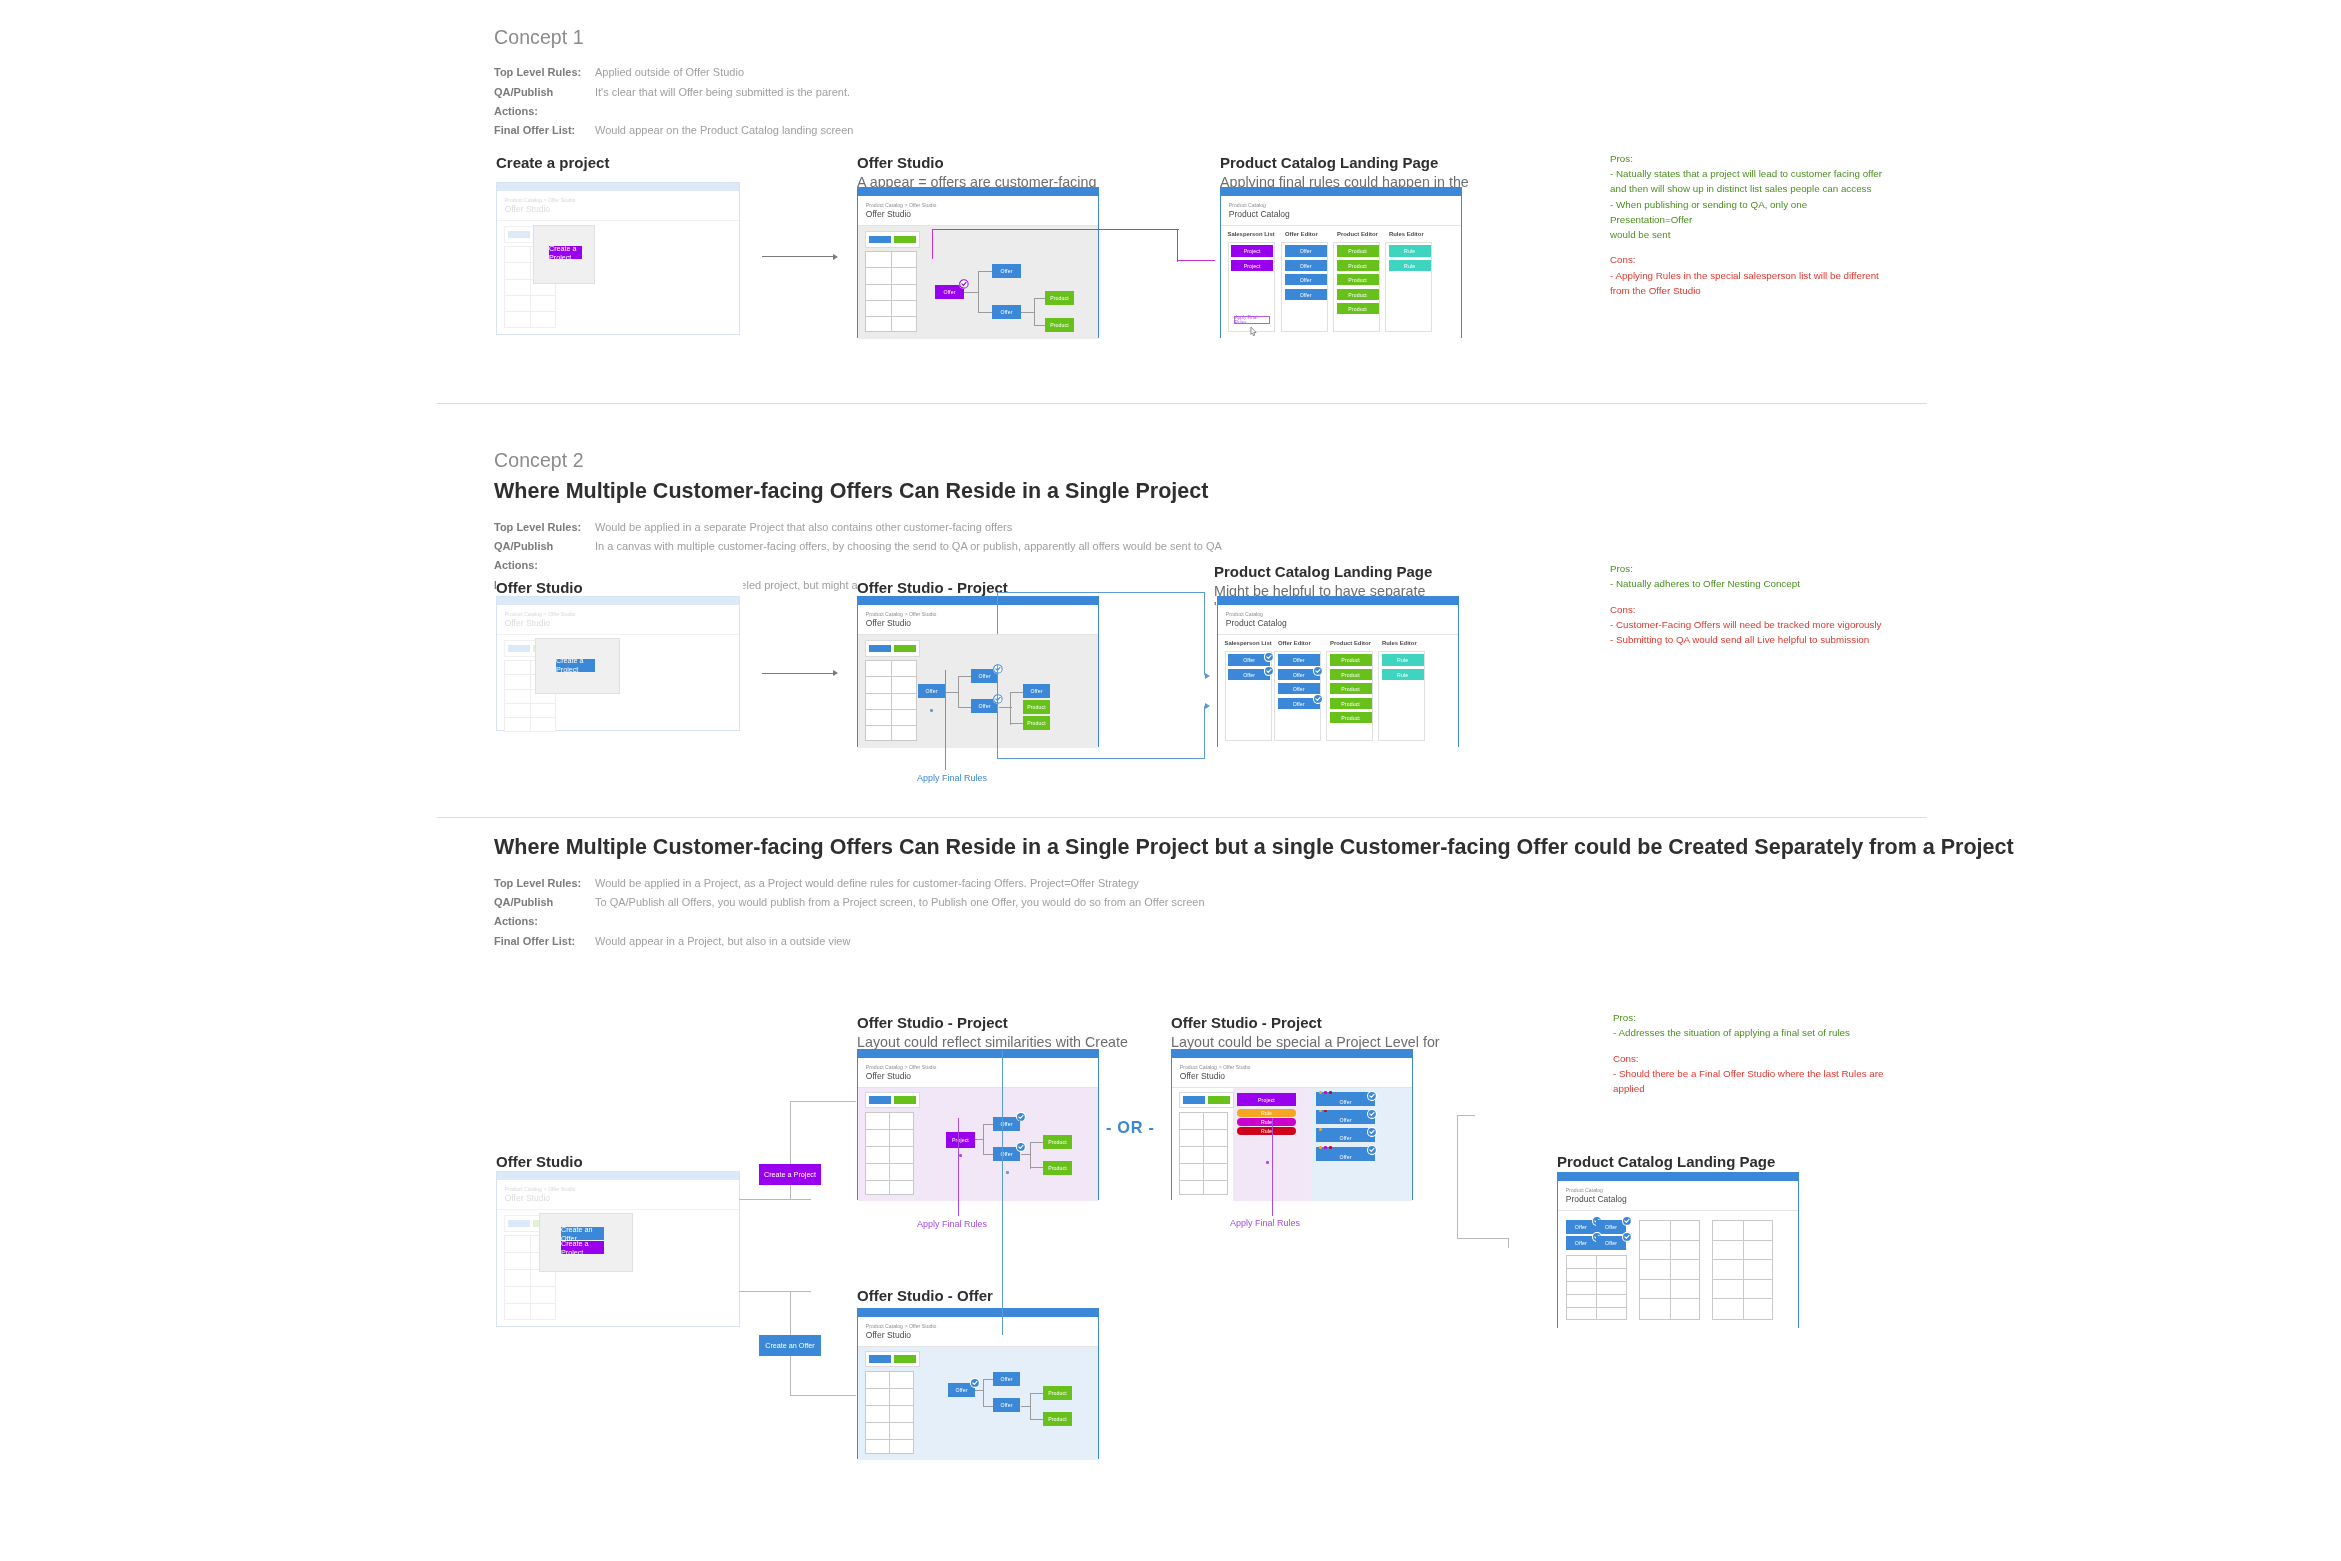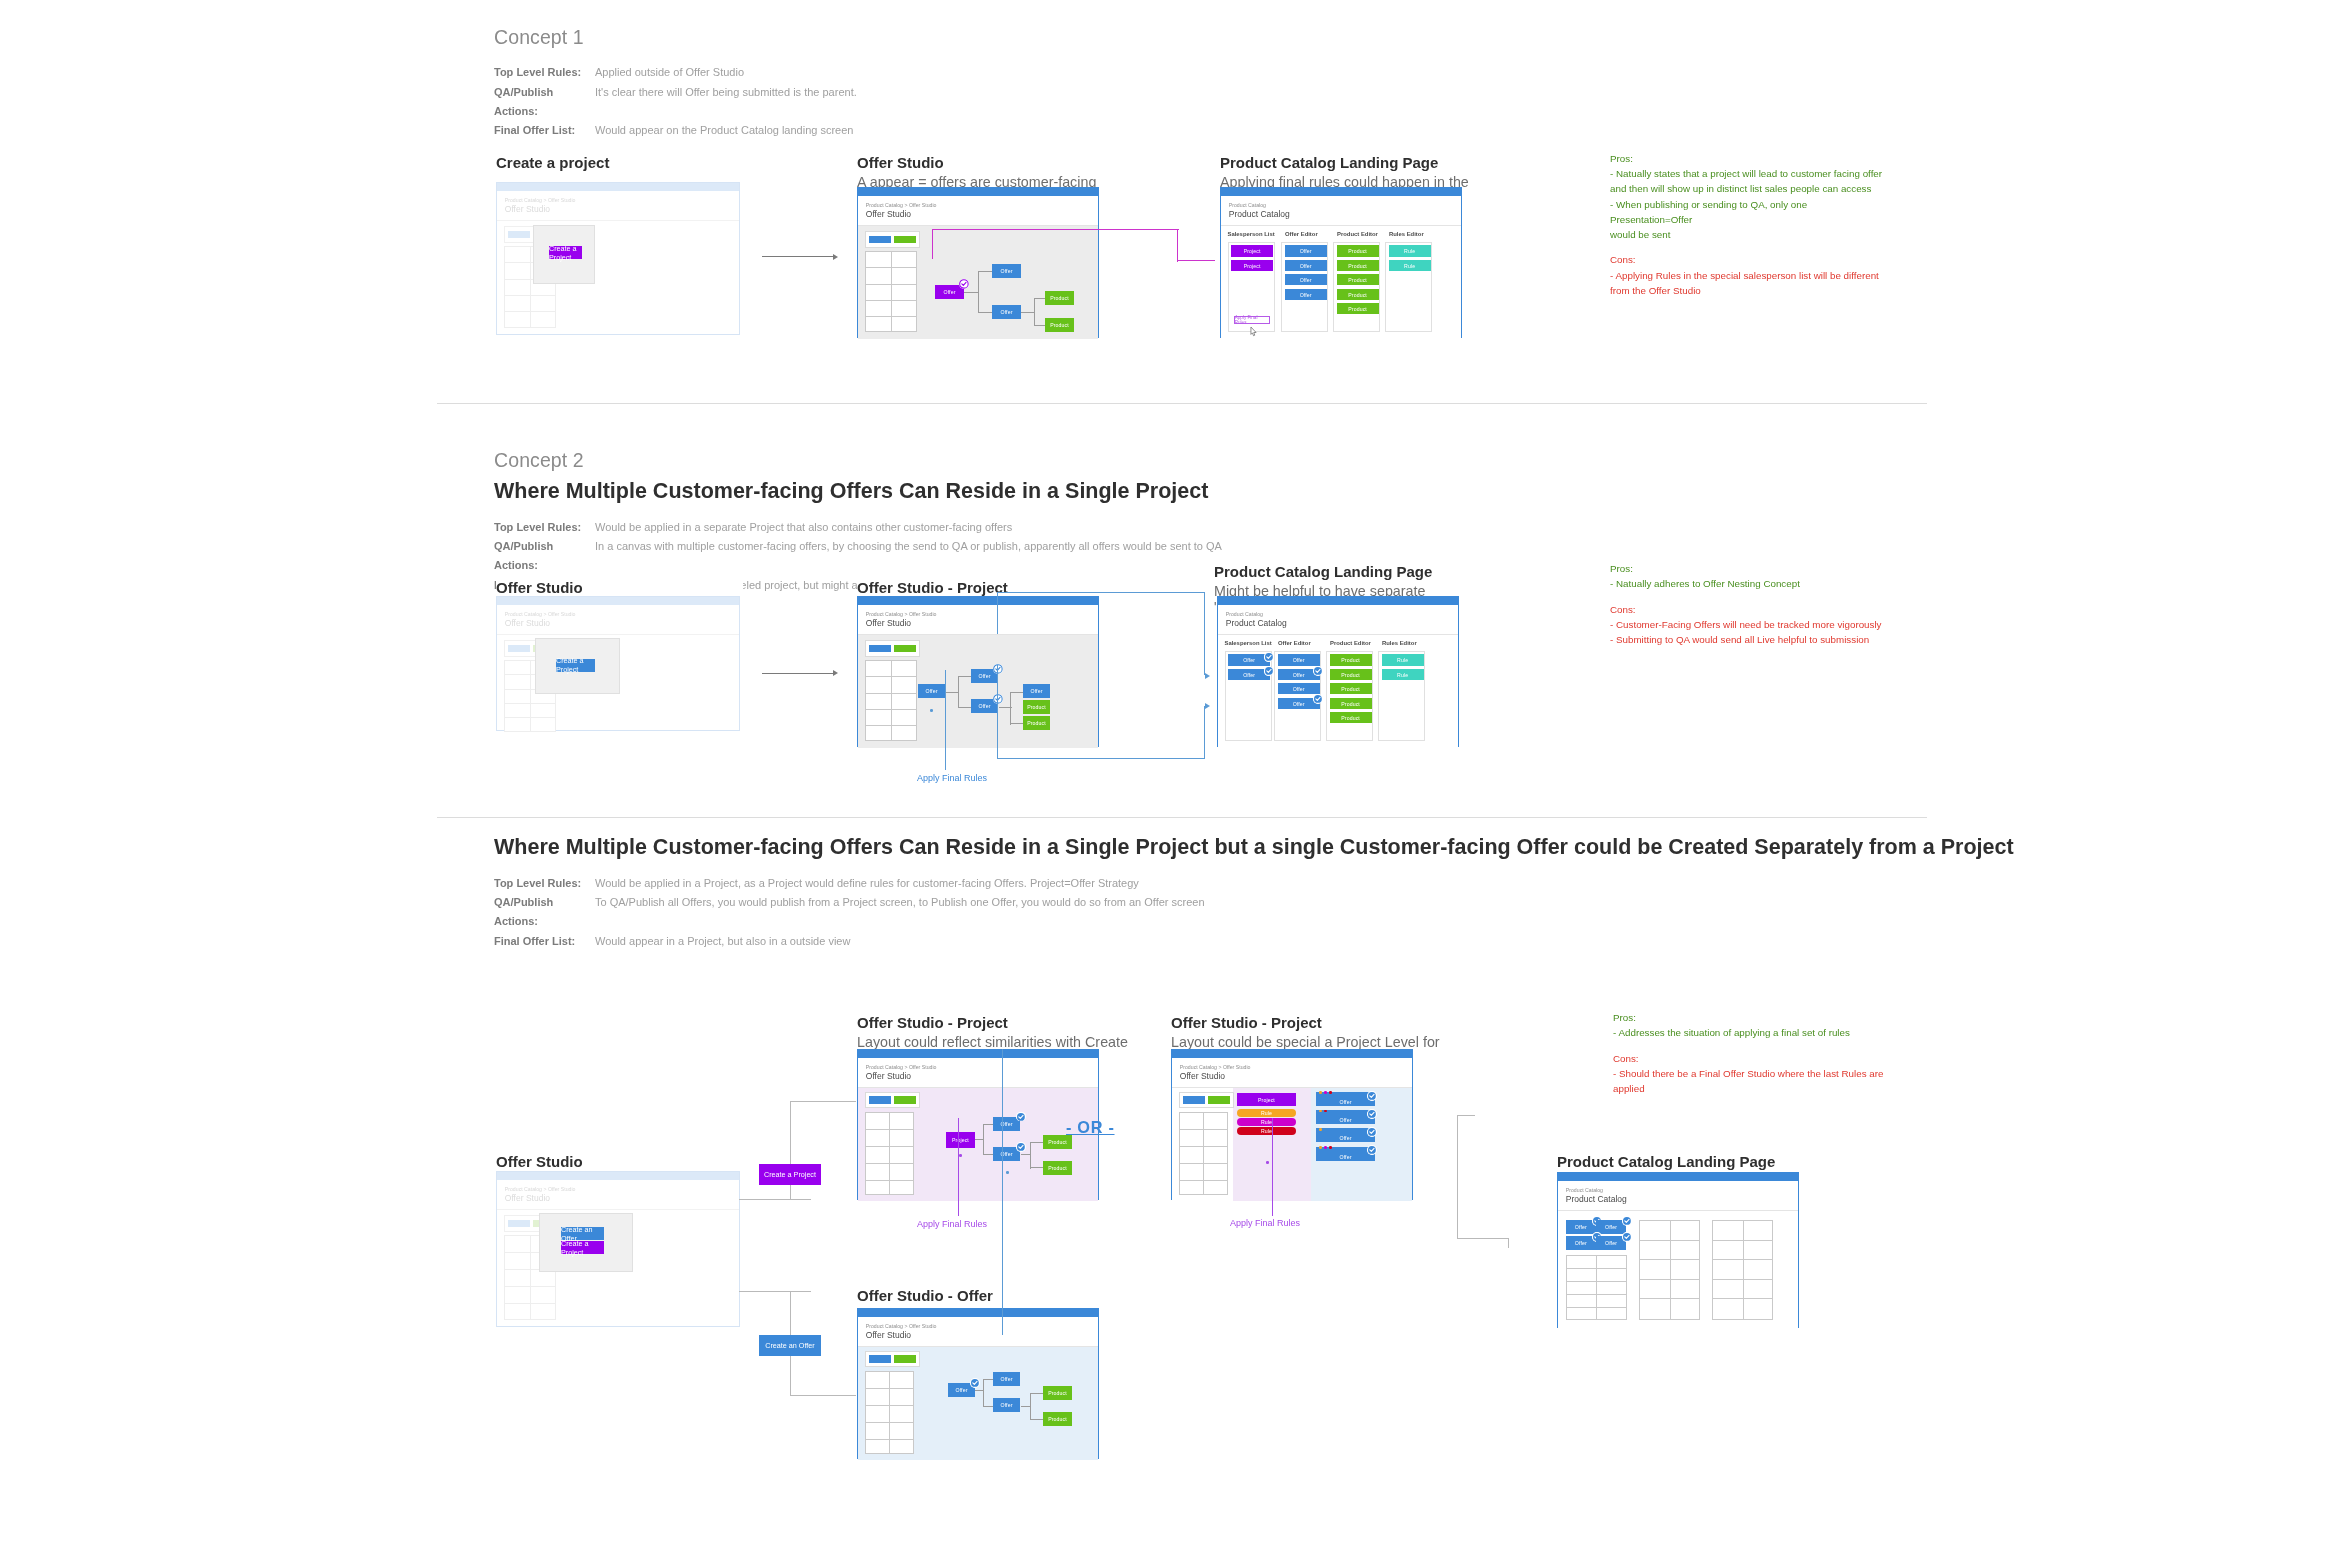--- a/index.html
+++ b/index.html
@@ -122,21 +122,21 @@
 
 <div class="concept" style="top:26px;">
   <div class="c-kicker">Concept 1</div>
   <div class="rules">
     <div class="rule-row">
           <span class="rule-label">Top Level Rules:</span>
           <span class="rule-val">Applied outside of Offer Studio</span>
         </div>
     <div class="rule-row">
           <span class="rule-label">QA/Publish Actions:</span>
-          <span class="rule-val">It's clear there will Offer being submitted is the parent.</span>
+          <span class="rule-val">It's clear that will Offer being submitted is the parent.</span>
         </div>
     <div class="rule-row">
           <span class="rule-label">Final Offer List:</span>
           <span class="rule-val">Would appear on the Product Catalog landing screen</span>
         </div>
   </div>
 </div>
 
 <div class="mock" style="left:496px; top:154px; width:247px;">
   <div class="mock-title">Create a project</div>
@@ -579,21 +579,21 @@
     </div>
     <div class="node product" style="left:185px; top:47px; width:29px; height:14.3px;">Product</div>
     <div class="node product" style="left:185px; top:73px; width:29px; height:14.3px;">Product</div>
     <div class="dot" style="left:101px; top:66px; background:#a64ae8;"></div>
     <div class="dot" style="left:148px; top:83px; background:#5b9bd5;"></div>
   </div>
 </div>
 <div class="purple-line" style="left:958px; top:1118px; width:1.3px; height:98px;"></div>
 <div class="lbl-purple" style="left:917px; top:1219px;">Apply Final Rules</div>
 
-<div class="or-label" style="left:1066px; top:1118px;text-decoration:underline;">- OR -</div>
+<div class="or-label" style="left:1106px; top:1118px;">- OR -</div>
 
 <div class="mock" style="left:1171px; top:1014px; width:286px;">
   <div class="mock-title">Offer Studio - Project</div>
   <div class="mock-sub">Layout could be special a Project Level for differentiation</div>
 </div>
 <div class="win blue" style="position:absolute; left:1171px; top:1049px; width:242px; height:151px;">
   <div class="win-bar"></div>
   <div class="win-head">
     <div class="crumb">Product Catalog  &gt;  Offer Studio</div>
     <div class="wtitle">Offer Studio</div>

